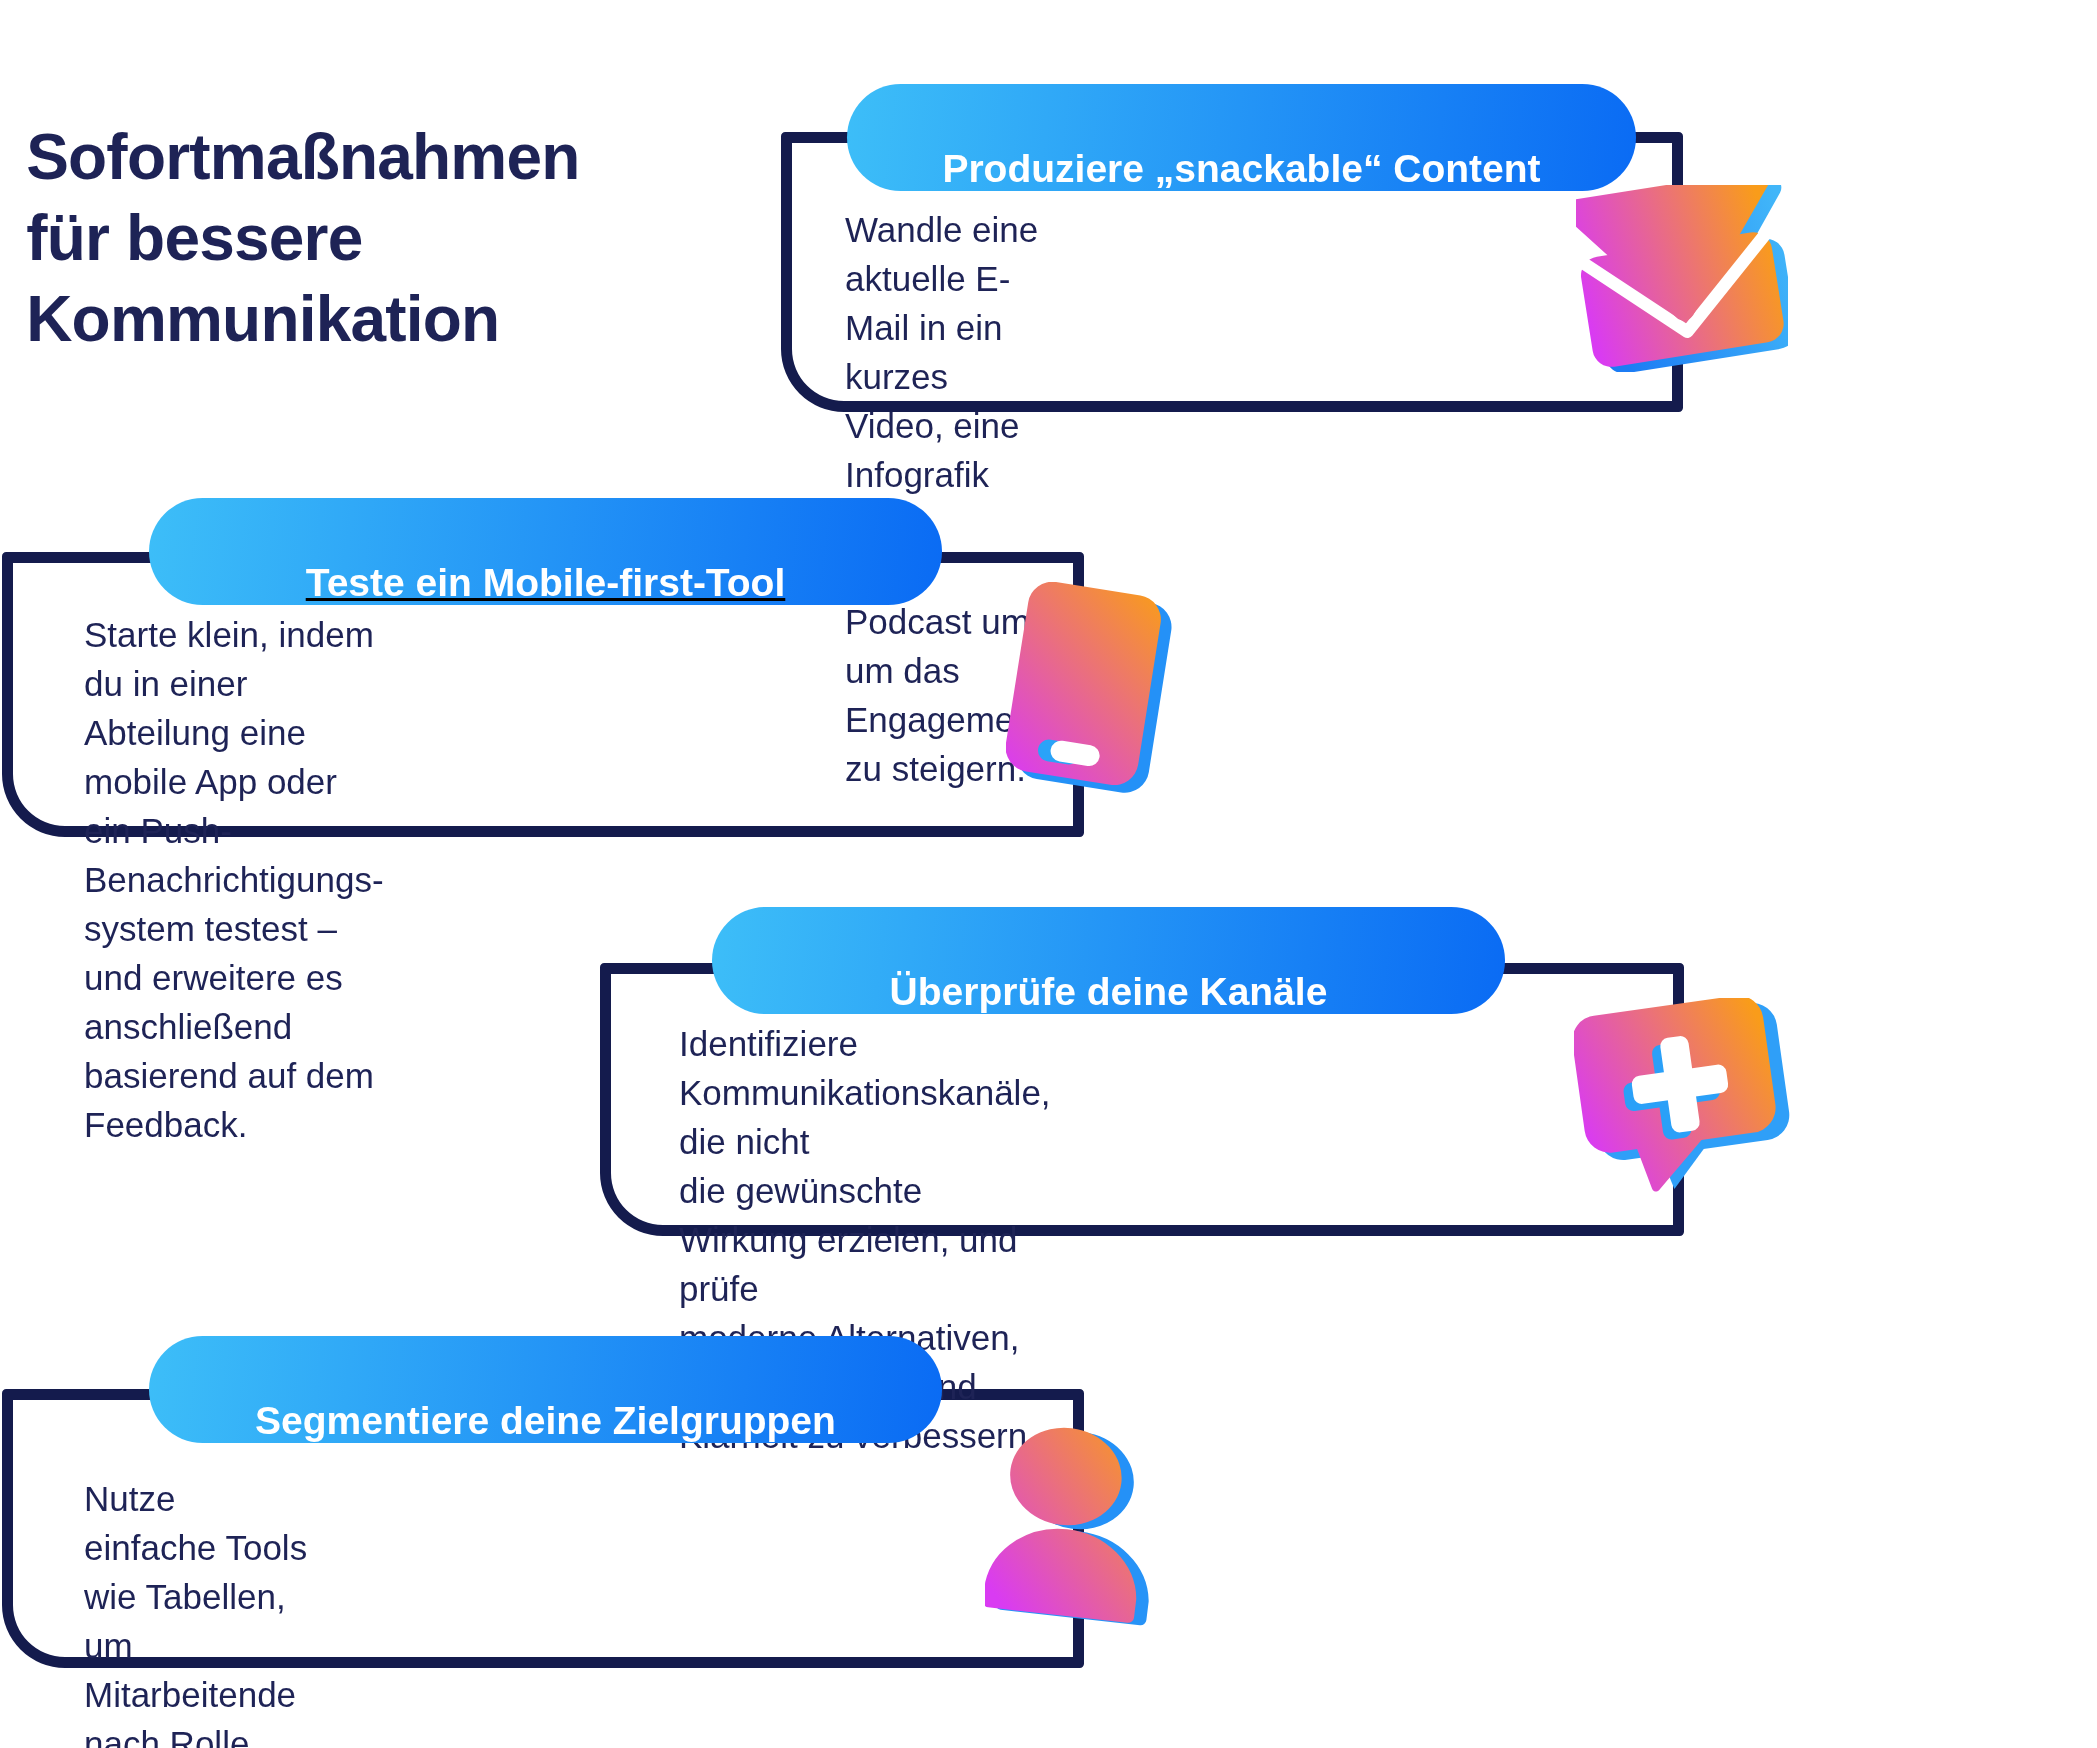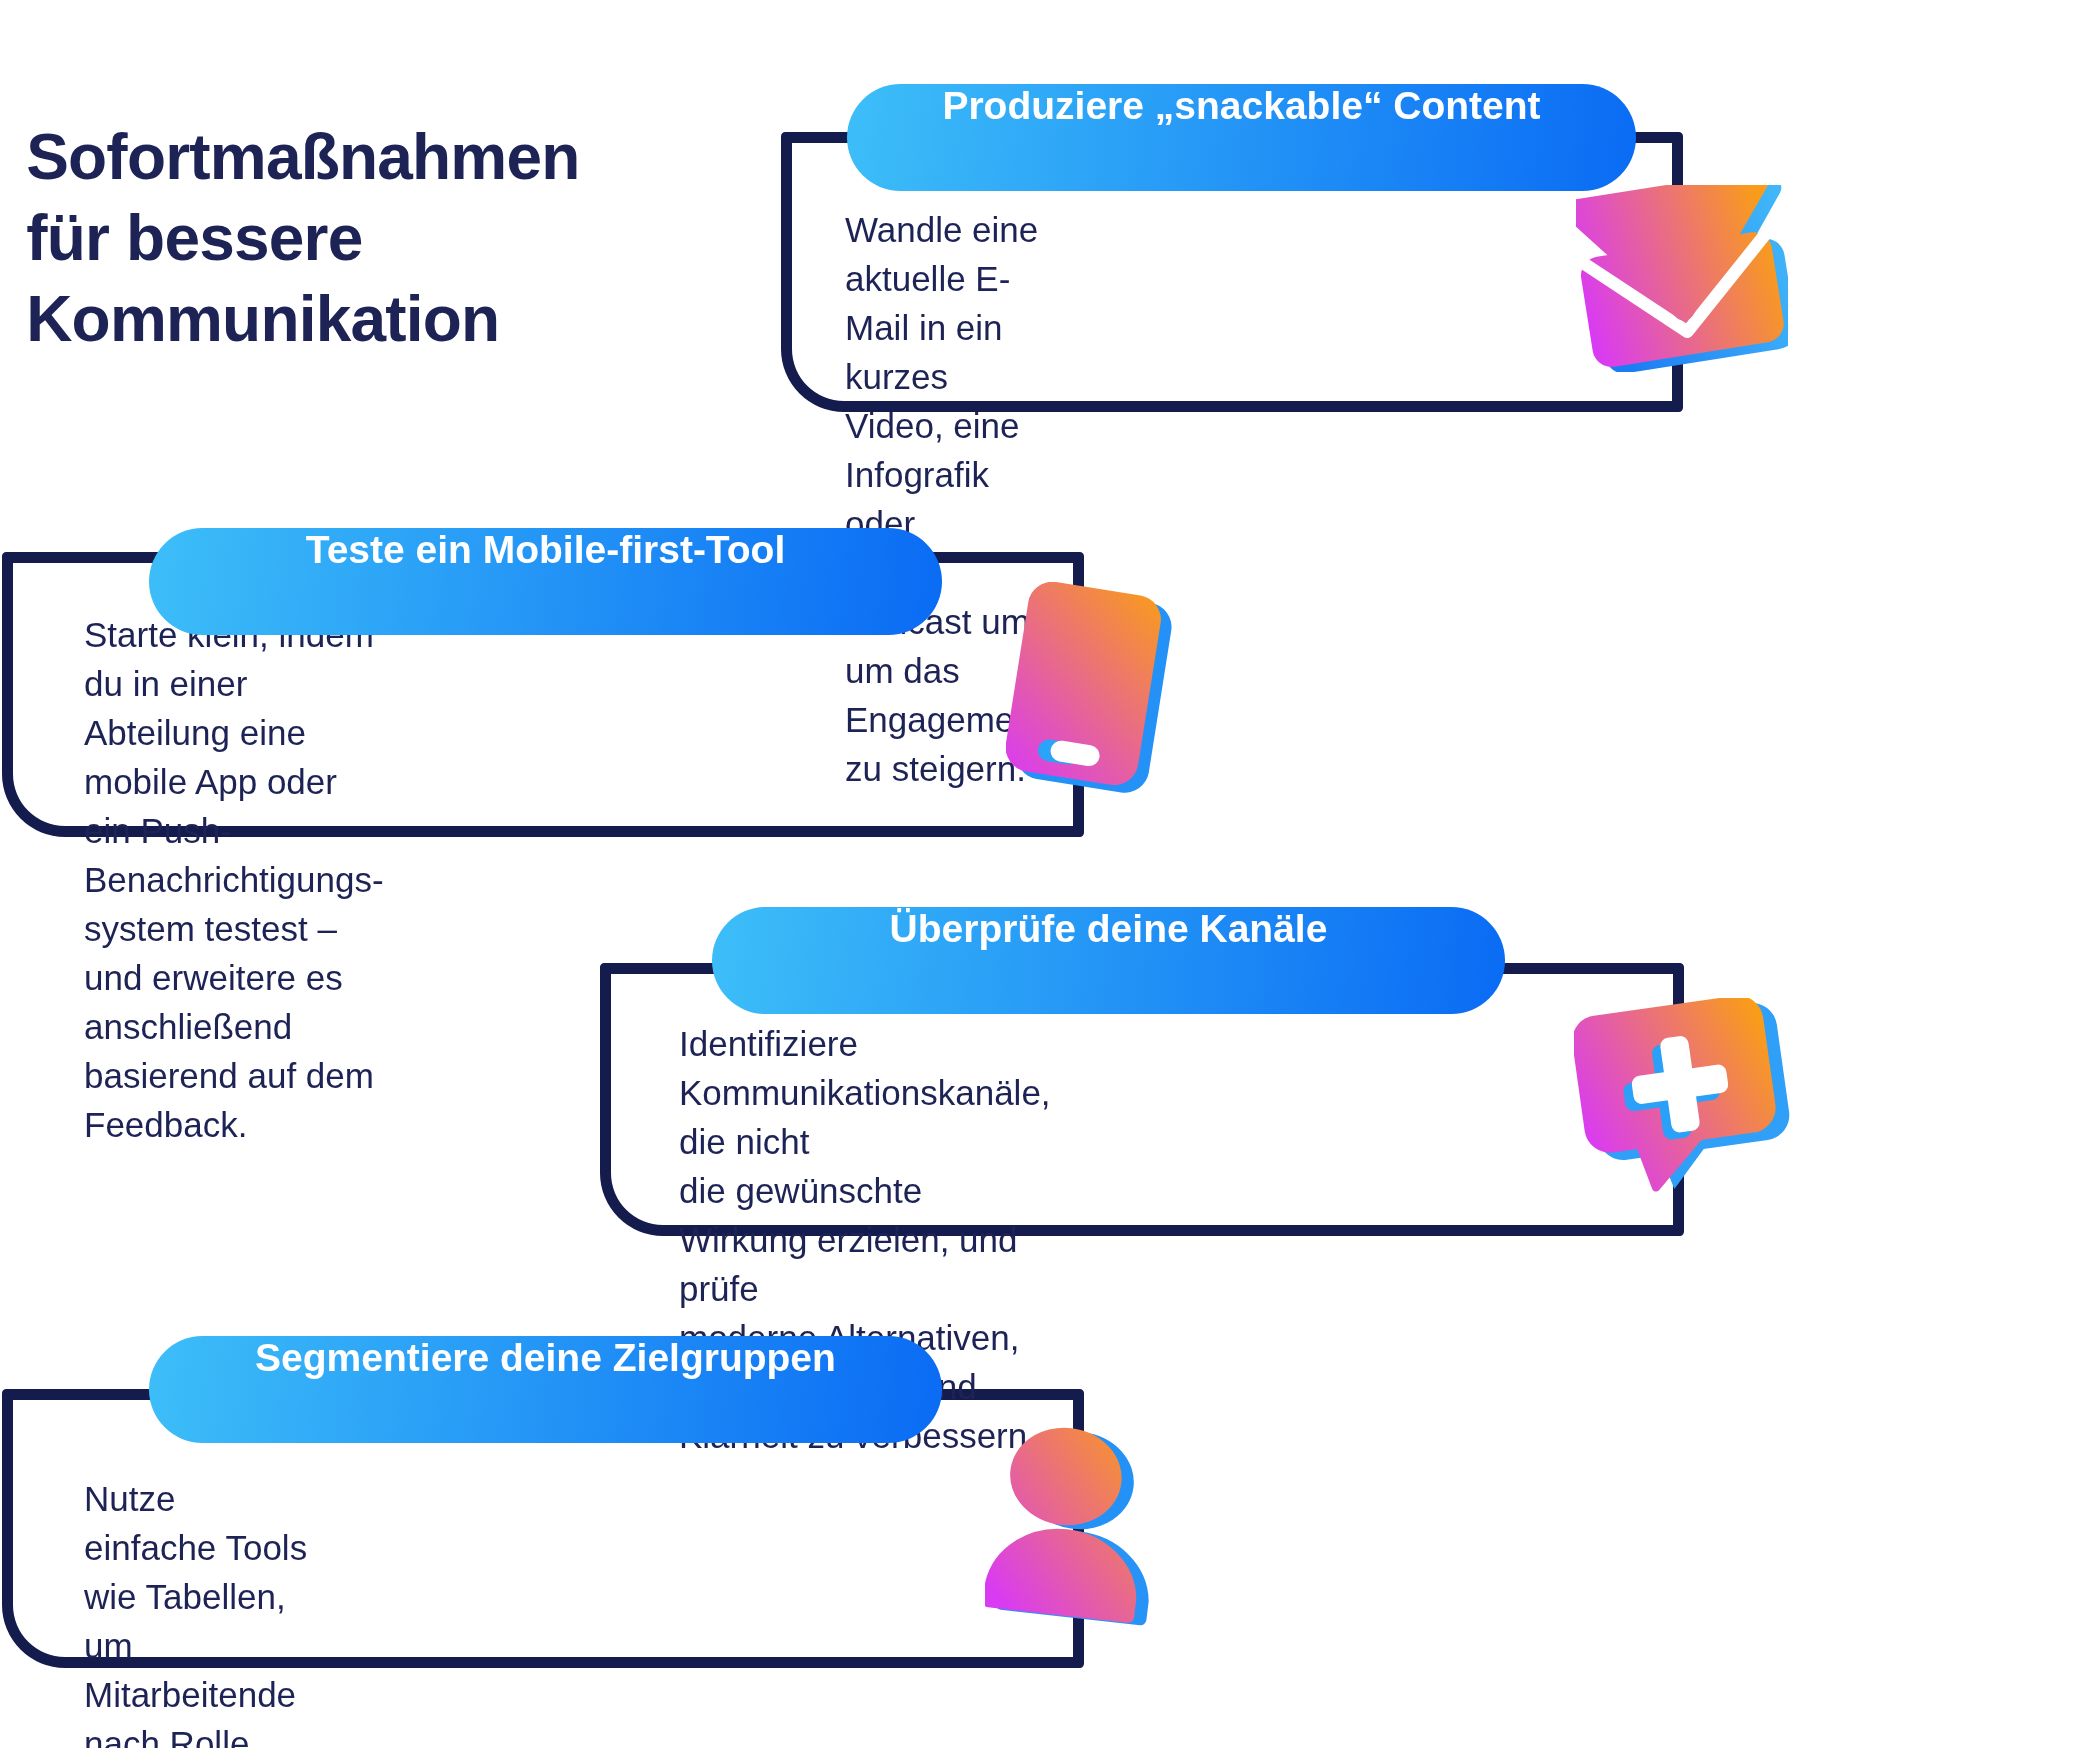--- a/index.html
+++ b/index.html
@@ -14,36 +14,36 @@
   }
   .card{position:absolute;left:0;top:0;width:0;height:0;}
   .box{
     position:absolute;box-sizing:border-box;z-index:1;background:#ffffff;
     border:11px solid var(--navy);
     border-radius:4.2px 4.2px 4.2px 63px;
   }
   .pill{
     position:absolute;z-index:3;height:107px;border-radius:55px;
     background:linear-gradient(97deg, var(--pill_start) 0%, var(--pill_end) 100%);
-    display:flex;align-items:flex-start;justify-content:center;
+    display:flex;align-items:flex-end;justify-content:center;
   }
   .pill span{color:#ffffff;font-size:39px;font-weight:700;letter-spacing:0px;}
   .body-text{
     position:absolute;z-index:2;margin:4px;white-space:pre-line;
     font-size:35px;line-height:49px;font-weight:500;color:var(--text);
   }
   .icon{position:absolute;z-index:5;}
   
   .c1 .box{left:781px;top:132px;width:902px;height:280px;}
   .c1 .pill{left:847px;top:84px;width:789px;}
   .c1 .body-text{left:841px;top:201px;}
   .c1 .icon{left:1576px;top:185px;width:212px;height:187px;}
   
   .c2 .box{left:2.1px;top:552px;width:1082px;height:285px;}
-  .c2 .pill{left:149px;top:528px;width:793px;}
+  .c2 .pill{left:149px;top:498px;width:793px;text-decoration:underline;}
   .c2 .body-text{left:80px;top:606px;}
   .c2 .icon{left:1006px;top:582px;width:180px;height:220px;}
   
   .c3 .box{left:600px;top:963px;width:1084px;height:273px;}
   .c3 .pill{left:712px;top:907px;width:793px;}
   .c3 .body-text{left:675px;top:1015px;}
   .c3 .icon{left:1574px;top:998px;width:216px;height:203px;}
   
   .c4 .box{left:2.1px;top:1389px;width:1082px;height:279px;}
   .c4 .pill{left:149px;top:1336px;width:793px;}

